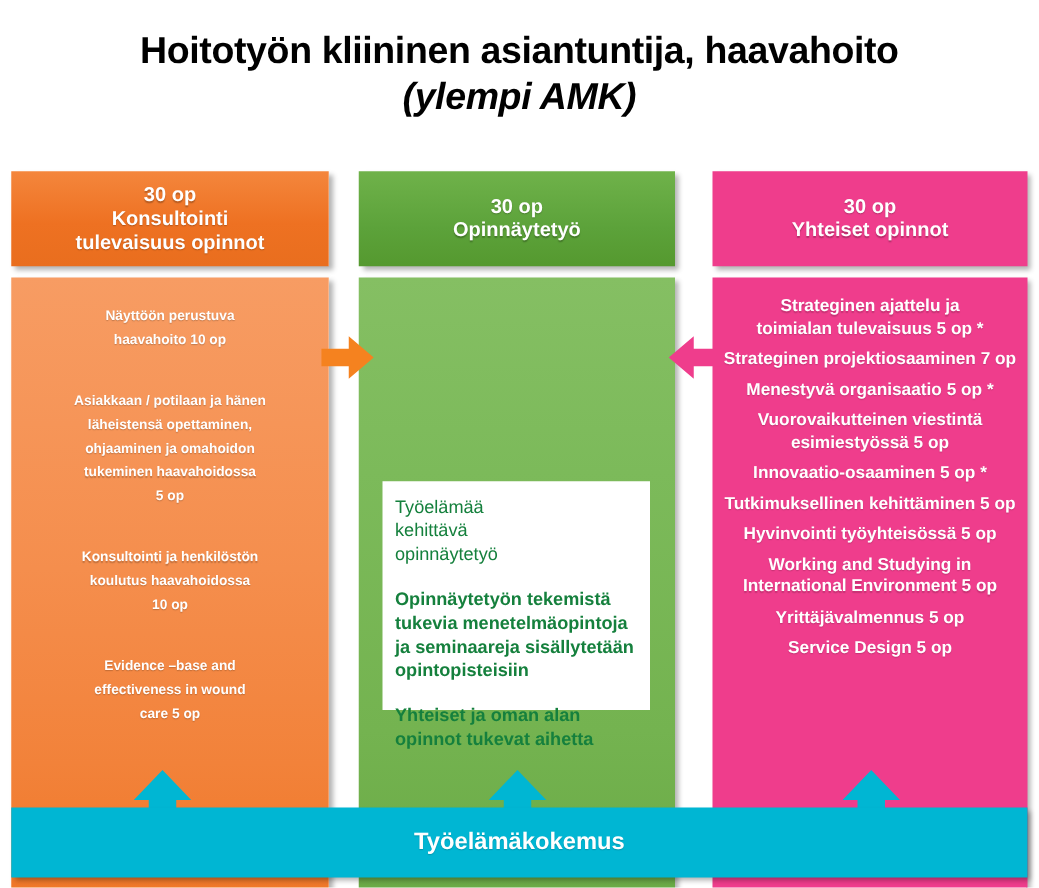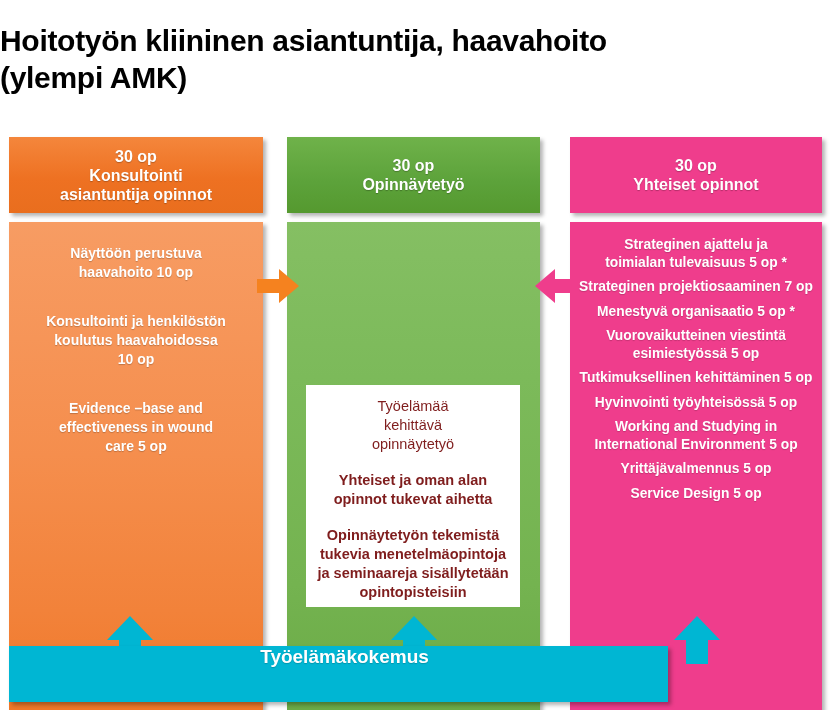--- a/index.html
+++ b/index.html
@@ -15,27 +15,28 @@
     font-family: "Liberation Sans", sans-serif;
     color: #ffffff;
   }
 
   
   #diagram-title {
     position: absolute;
     left: 0;
     top: 22px;
     width: 831px;
+    text-align: center;
     color: #000000;
     font-weight: bold;
     font-size: 30px;
     line-height: 37px;
     letter-spacing: -0.3px;
   }
-  #diagram-title .line2 { display: block; }
+  #diagram-title .line2 { display: block; font-style: italic; }
 
   
   .column {
     position: absolute;
     top: 137px;
   }
   .col-header {
     position: absolute;
     top: 0;
     left: 0;
@@ -67,46 +68,45 @@
     background: linear-gradient(180deg, #F4863C 0%, #EE7122 55%, #E96E1E 100%);
   }
   #col-professional .col-body {
     height: 518px;
     background: linear-gradient(180deg, #F79C63 0%, #F58E4D 45%, #F2823A 75%, #EF7524 100%);
     padding: 22px 14px 0 14px;
   }
   .orange-item {
     text-align: center;
     font-weight: bold;
-    font-size: 14px;
+    font-size: 11px;
     line-height: 19px;
     text-shadow: 0 1px 1px rgba(0,0,0,0.22);
     margin-bottom: 30px;
   }
 
   
   #col-thesis { left: 287px; width: 253px; }
   #col-thesis .col-header {
     background: linear-gradient(180deg, #6FB24A 0%, #5CA23A 60%, #55992F 100%);
   }
   #col-thesis .col-body {
     height: 518px;
     background: linear-gradient(180deg, #85BF63 0%, #7CBA5A 30%, #74B350 70%, #69A944 100%);
   }
   #thesis-white-box {
     position: absolute;
     left: 19px;
     top: 163px;
     width: 214px;
-    height: 222px;
+    height: 183px;
     background: #ffffff;
-    color: #7f1d1d;
+    color: #15803d;
     box-sizing: border-box;
     padding: 12px 10px 0 10px;
-    text-align: center;
   }
   .thesis-plain {
     font-size: 14.5px;
     line-height: 19px;
     font-weight: normal;
   }
   .thesis-bold {
     font-size: 14.5px;
     line-height: 19px;
     font-weight: bold;
@@ -140,28 +140,27 @@
     height: 42px;
   }
   #arrow-orange-to-green { left: 257px; top: 265px; }
   #arrow-pink-to-green   { left: 535px; top: 265px; }
 
   
   #work-experience-bar {
     position: absolute;
     left: 9px;
     top: 646px;
-    width: 647px;
+    width: 813px;
     height: 56px;
     background: #00B6D3;
     box-shadow: 3px 3px 4px rgba(0,0,0,0.30);
     display: flex;
-    align-items: flex-start;
+    align-items: center;
     justify-content: center;
-    padding-left: 12px;
   }
   #work-experience-label {
     font-weight: bold;
     font-size: 19px;
     text-shadow: 0 1px 1px rgba(0,0,0,0.18);
   }
   .up-arrow {
     position: absolute;
     width: 46px;
     height: 48px;
@@ -176,26 +175,31 @@
 <div id="diagram-title">
   <span>Hoitotyön kliininen asiantuntija, haavahoito</span>
   <span class="line2">(ylempi AMK)</span>
 </div>
 
 <div class="column" id="col-professional">
   <div class="col-header">
     <div>
       <div>30 op</div>
       <div>Konsultointi</div>
-      <div>asiantuntija opinnot</div>
+      <div>tulevaisuus opinnot</div>
     </div>
   </div>
   <div class="col-body">
     <div class="orange-item" style="white-space:pre-line;">Näyttöön perustuva
 haavahoito 10 op</div>
+    <div class="orange-item" style="white-space:pre-line;">Asiakkaan / potilaan ja hänen
+läheistensä opettaminen,
+ohjaaminen ja omahoidon
+tukeminen haavahoidossa
+5 op</div>
     <div class="orange-item" style="white-space:pre-line;">Konsultointi ja henkilöstön
 koulutus haavahoidossa
 10 op</div>
     <div class="orange-item" style="white-space:pre-line;">Evidence –base and
 effectiveness in wound
 care 5 op</div>
   </div>
 </div>
 
 <div class="column" id="col-thesis">
@@ -203,44 +207,45 @@
     <div>
       <div>30 op</div>
       <div>Opinnäytetyö</div>
     </div>
   </div>
   <div class="col-body">
     <div id="thesis-white-box">
       <div class="thesis-plain" style="white-space:pre-line;">Työelämää
 kehittävä
 opinnäytetyö</div>
-      <div class="thesis-bold" style="white-space:pre-line;">Yhteiset ja oman alan
-opinnot tukevat aihetta</div>
       <div class="thesis-bold" style="white-space:pre-line;">Opinnäytetyön tekemistä
 tukevia menetelmäopintoja
 ja seminaareja sisällytetään
 opintopisteisiin</div>
+      <div class="thesis-bold" style="white-space:pre-line;">Yhteiset ja oman alan
+opinnot tukevat aihetta</div>
     </div>
   </div>
 </div>
 
 <div class="column" id="col-common">
   <div class="col-header">
     <div>
       <div>30 op</div>
       <div>Yhteiset opinnot</div>
     </div>
   </div>
   <div class="col-body">
     <div class="pink-item">Strateginen ajattelu ja
 toimialan tulevaisuus 5 op *</div>
     <div class="pink-item">Strateginen projektiosaaminen 7 op</div>
     <div class="pink-item">Menestyvä organisaatio 5 op *</div>
     <div class="pink-item">Vuorovaikutteinen viestintä
 esimiestyössä 5 op</div>
+    <div class="pink-item">Innovaatio-osaaminen 5 op *</div>
     <div class="pink-item">Tutkimuksellinen kehittäminen 5 op</div>
     <div class="pink-item">Hyvinvointi työyhteisössä 5 op</div>
     <div class="pink-item">Working and Studying in
 International Environment 5 op</div>
     <div class="pink-item">Yrittäjävalmennus 5 op</div>
     <div class="pink-item">Service Design 5 op</div>
   </div>
 </div>
 
 <div class="h-arrow" id="arrow-orange-to-green">

